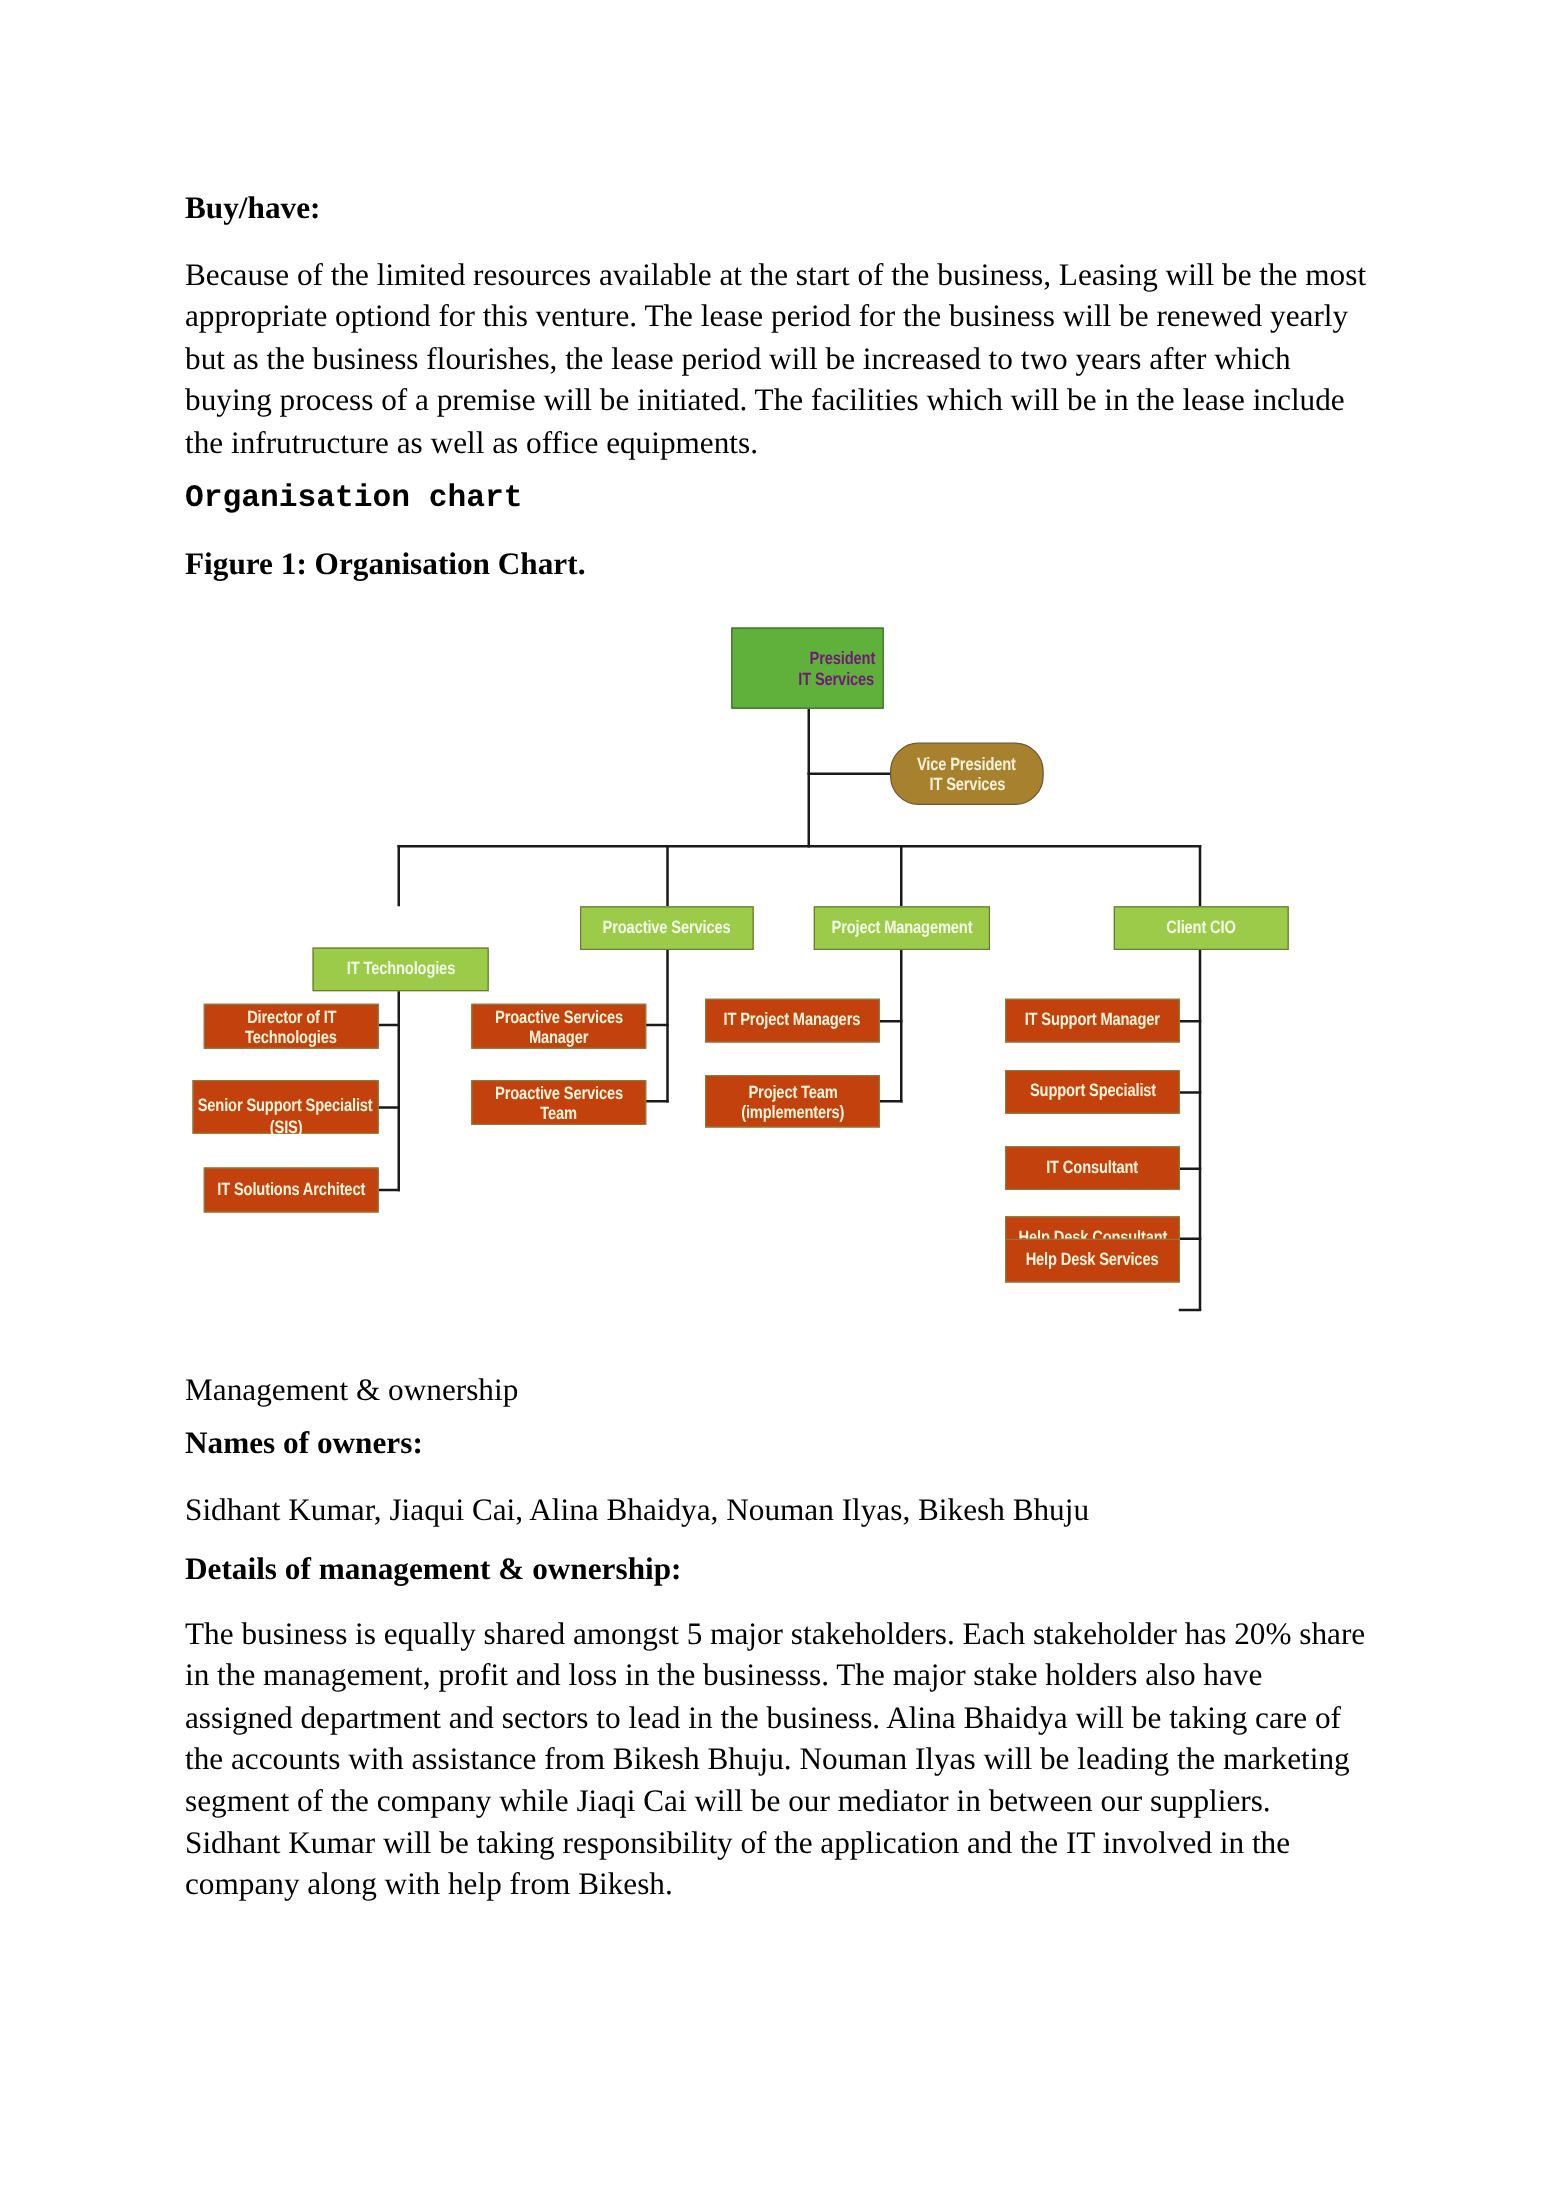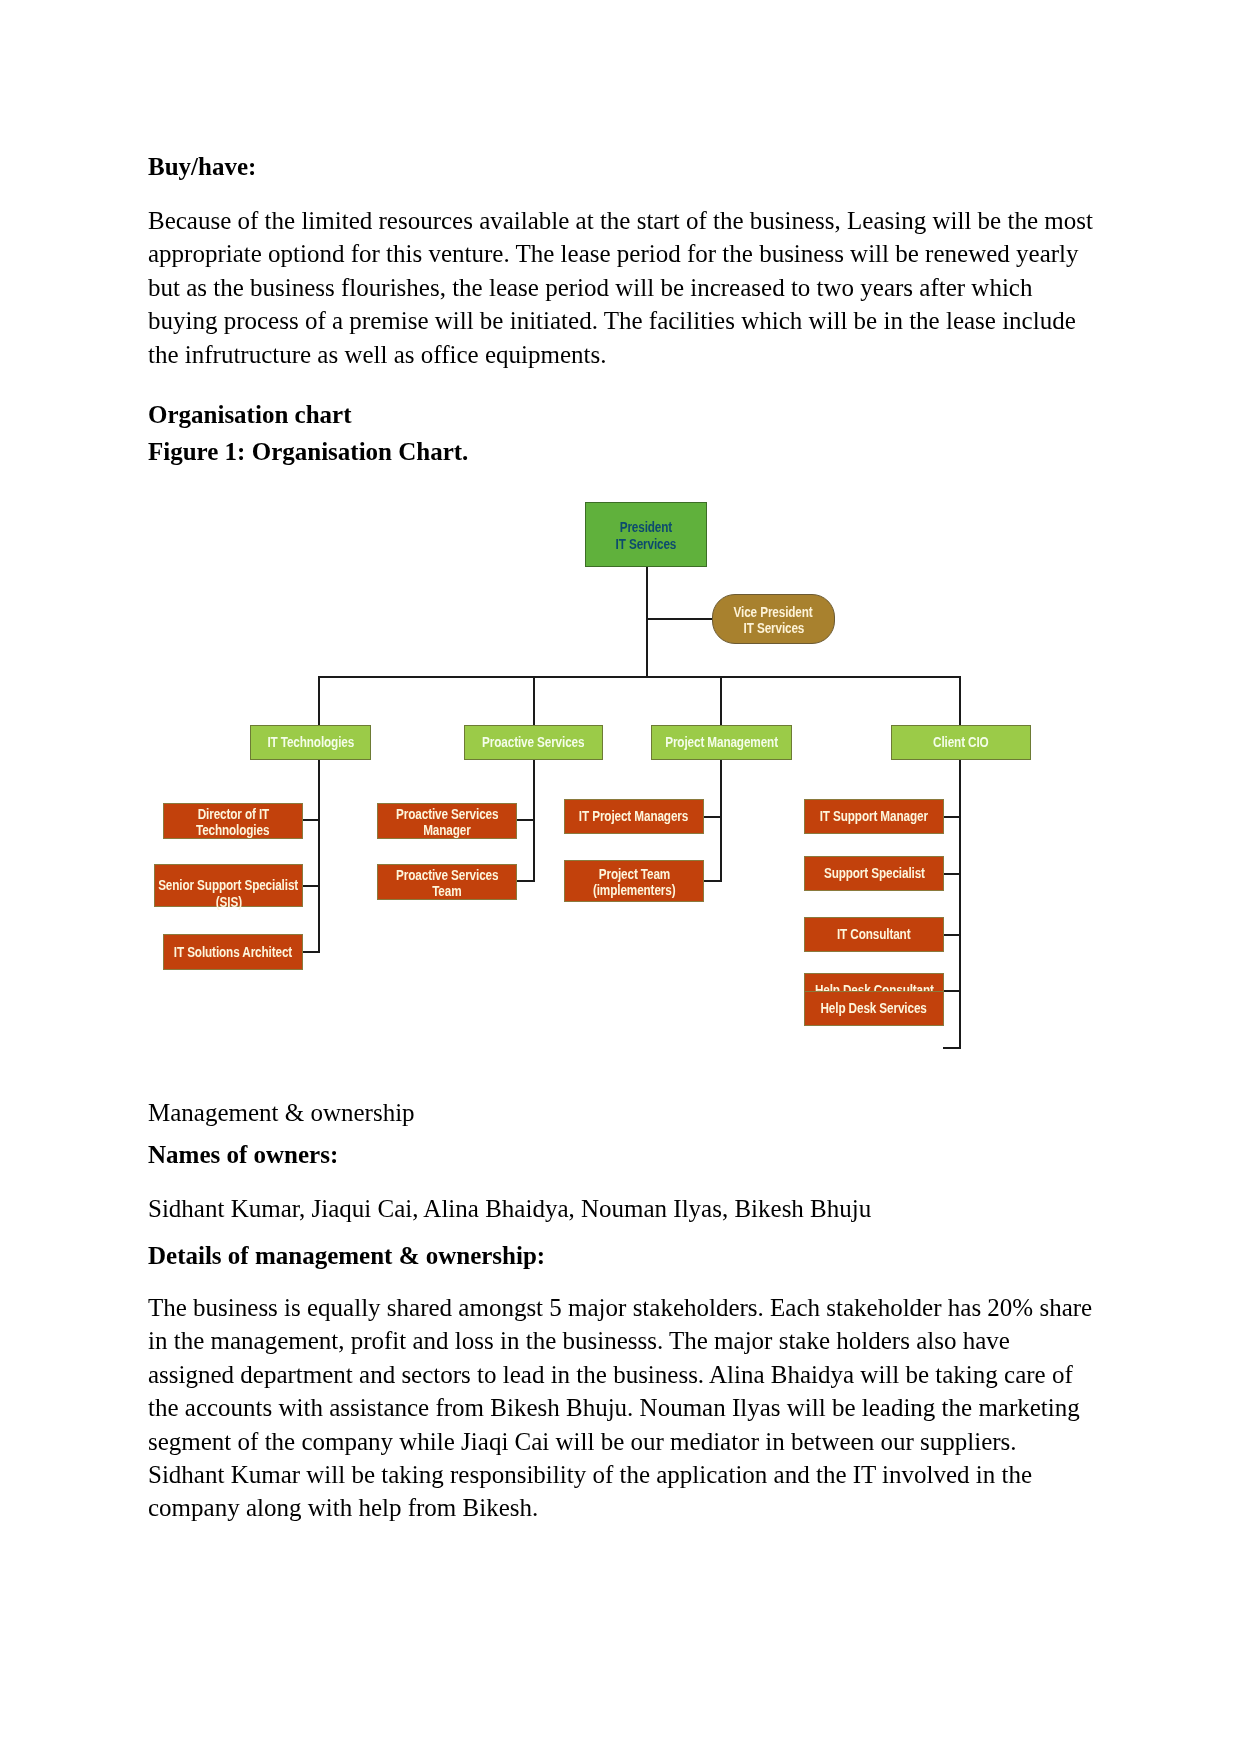--- a/index.html
+++ b/index.html
@@ -15,49 +15,49 @@
   .b{font-weight:bold;}
   
   #orgchart{position:absolute;left:0;top:0;width:1241px;height:1754px;}
   .node{position:absolute;box-sizing:border-box;border:1px solid #5f6326;
         display:flex;flex-direction:column;align-items:center;justify-content:center;
         text-align:center;
         font-family:"Liberation Sans", sans-serif;color:#ffffff;
         font-weight:bold;line-height:16.4px;white-space:nowrap;font-size:14.3px;
         letter-spacing:-0.15px;z-index:2;}
   .node > div{transform:scaleX(0.822);filter:blur(0.32px);}
-  .lvl0{background:#60b13c;border-color:#3c6d26;color:#0c4a6e;}
+  .lvl0{background:#60b13c;border-color:#3c6d26;color:#701a75;align-items:flex-end;}
   .lvl1{background:#a8812e;border-color:#6b5a33;color:#fdf3d8;}
   .lvl2{background:#9bcb48;border-color:#6d7b35;color:#f4fde9;}
   .lvl3{background:#c2410c;border-color:#8a7a3d;color:#fdf6dc;}
   .ln{position:absolute;background:#1a1a1a;z-index:1;}
 </style>
 </head>
 <body>
 
 <div class="page">
 
   <div class="tx b" style="left:148px;top:150px;width:944px;">Buy/have:</div>
 
   <div class="tx" style="left:148px;top:204px;width:960px;"><div>Because of the limited resources available at the start of the business, Leasing will be the most</div><div>appropriate optiond for this venture. The lease period for the business will be renewed yearly</div><div>but as the business flourishes, the lease period will be increased to two years after which</div><div>buying process of a premise will be initiated. The facilities which will be in the lease include</div><div>the infrutructure as well as office equipments.</div></div>
 
-  <div class="tx b" style="left:148px;top:398px;width:944px;">Organisation chart</div>
+  <div class="tx b" style="left:148px;top:382px;width:944px;font-family:Liberation Mono, monospace;">Organisation chart</div>
 
   <div class="tx b" style="left:148px;top:435px;width:944px;">Figure 1: Organisation Chart.</div>
 
   <div id="orgchart">
       <div class="node lvl0" style="left: 585px; top: 502px; width: 122px; height: 65px; padding-top: 2px;">
         <div>President</div>
         <div>IT Services</div>
       </div>
       <div class="node lvl1" style="left: 712px; top: 594px; width: 123px; height: 50px; padding-top: 2px; border-radius: 23px;">
         <div>Vice President</div>
         <div>IT Services</div>
       </div>
-      <div class="node lvl2" style="left: 250px; top: 725px; width: 121px; height: 35px;">
+      <div class="node lvl2" style="left: 250px; top: 758px; width: 141px; height: 35px;">
         <div>IT Technologies</div>
       </div>
       <div class="node lvl2" style="left: 464px; top: 725px; width: 139px; height: 35px;">
         <div>Proactive Services</div>
       </div>
       <div class="node lvl2" style="left: 651px; top: 725px; width: 141px; height: 35px;">
         <div>Project Management</div>
       </div>
       <div class="node lvl2" style="left: 891px; top: 725px; width: 140px; height: 35px;">
         <div>Client CIO</div>

